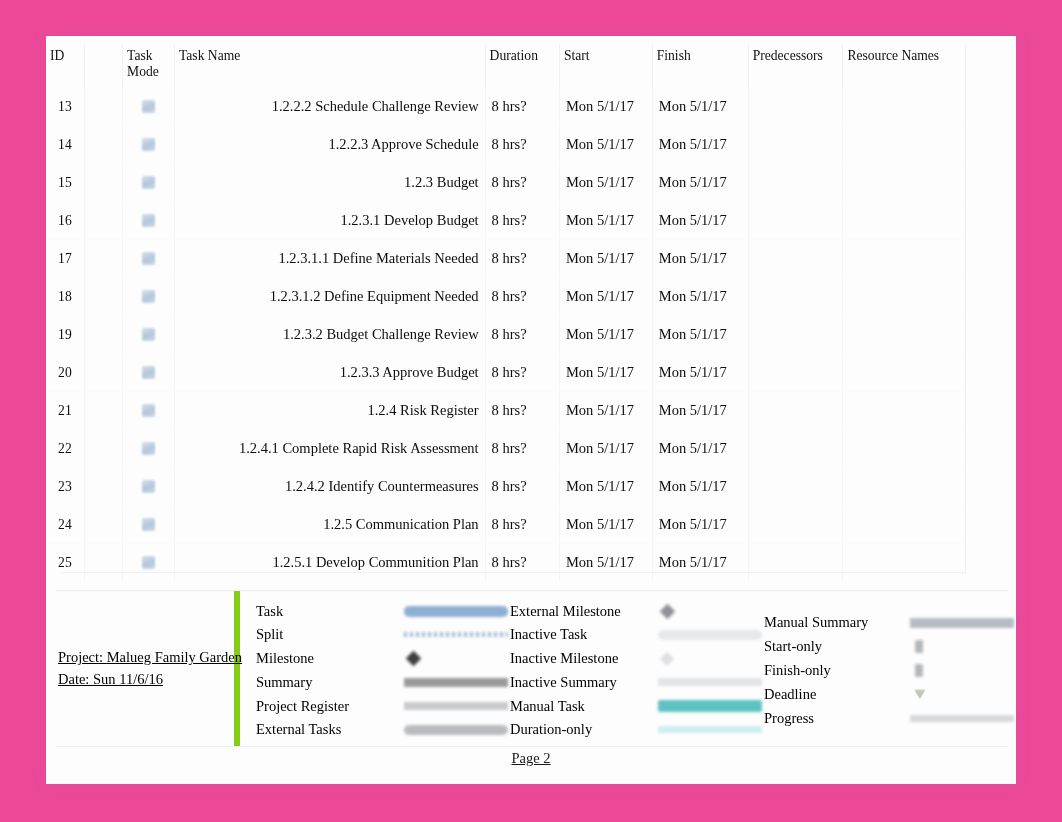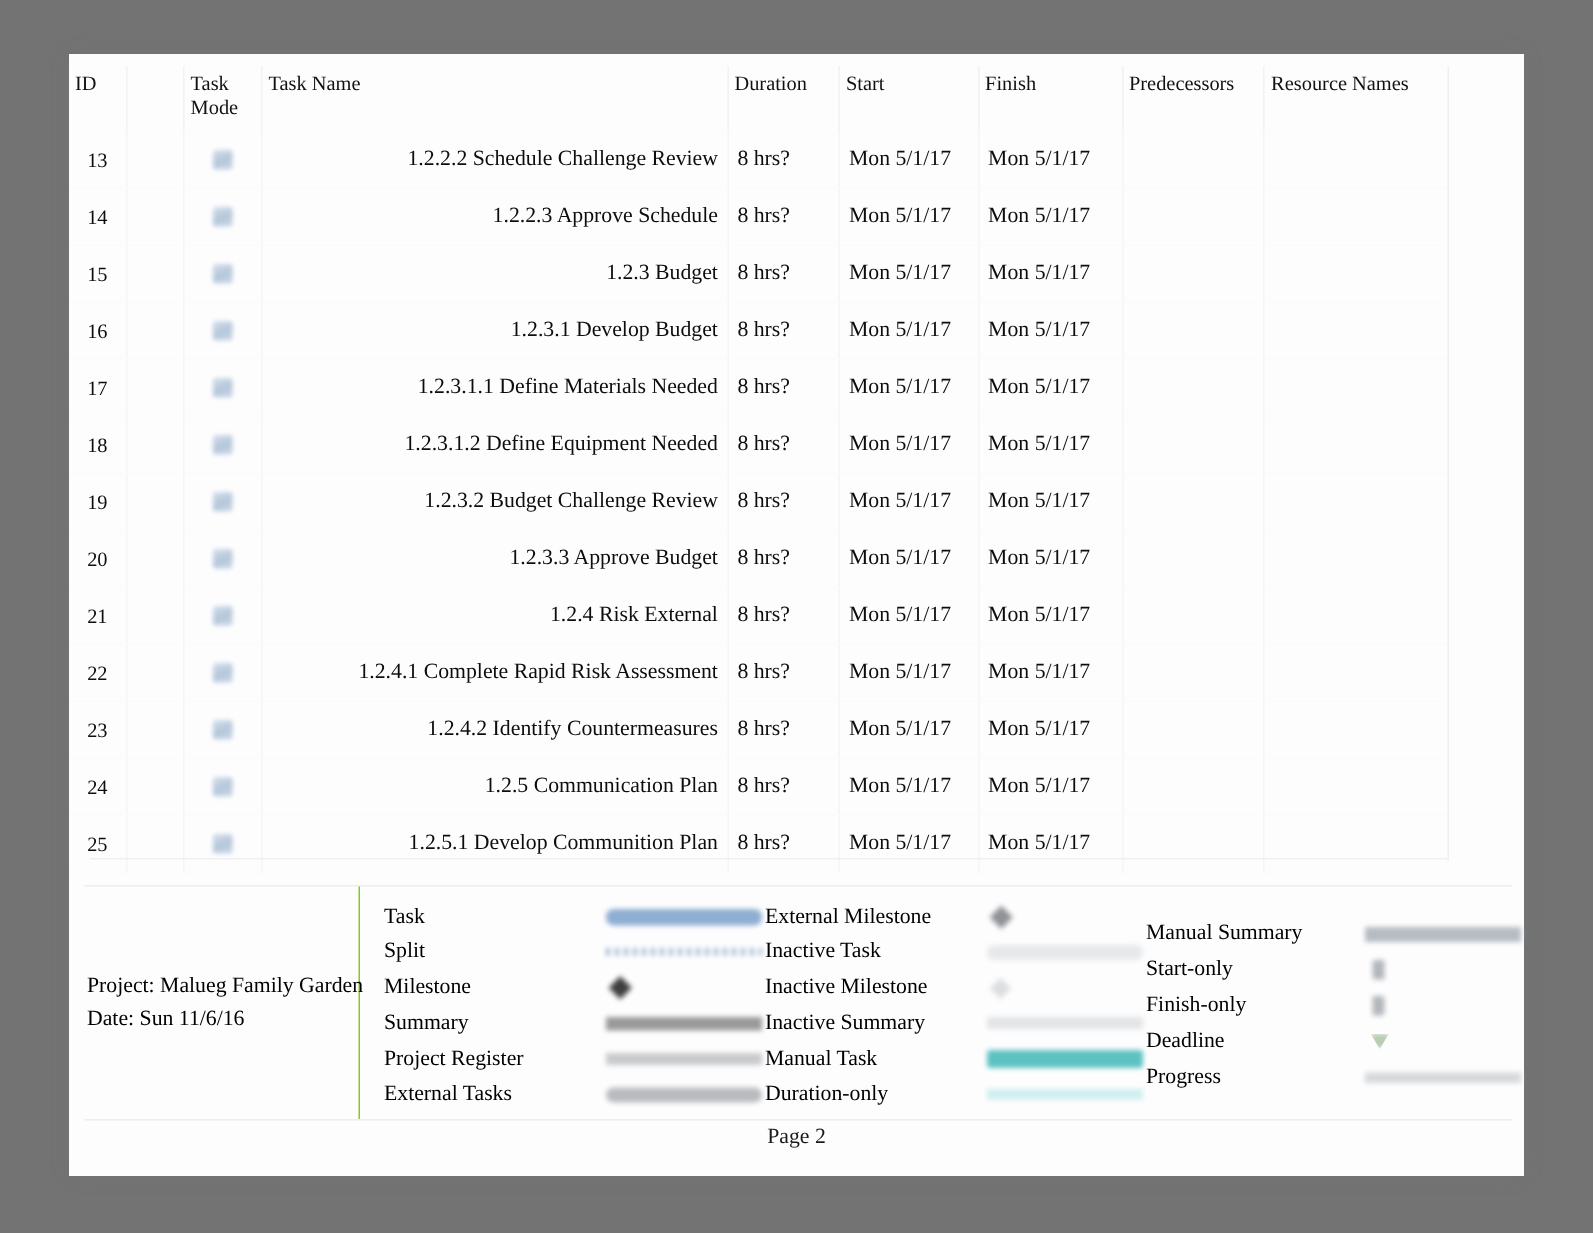--- a/index.html
+++ b/index.html
@@ -15,21 +15,21 @@
     overflow: hidden;
     position: relative;
   }
 
   
   #page {
     position: absolute;
     left: 0; top: 0;
     width: 1062px;
     height: 822px;
-    background: #737373;
+    background: #ec4899;
   }
 
   
   .sheet {
     position: absolute;
     left: 46px;
     top: 36px;
     width: 970px;
     height: 748px;
     background: #fdfdfe;
@@ -118,25 +118,26 @@
     top: 590px;
     width: 952px;
     height: 155px;
     border-top: 1px solid #eceef1;
     border-bottom: 1px solid #eceef1;
     display: flex;
     font-size: 14.5px;
   }
   .legend-project {
     width: 184px;
-    border-right: 1px solid #84cc16;
+    border-right: 6px solid #84cc16;
     display: flex;
     align-items: center;
     padding-left: 2px;
     box-sizing: border-box;
+    text-decoration: underline;
   }
   .legend-project .pline { white-space: nowrap; line-height: 1.45; }
 
   .legend-cols {
     flex: 1;
     display: flex;
     padding-left: 16px;
     box-sizing: border-box;
   }
   .legend-col {
@@ -187,20 +188,21 @@
 
   
   .page-footer {
     position: absolute;
     left: 0;
     top: 750px;
     width: 1062px;
     text-align: center;
     font-size: 14.5px;
     color: #1a1a1a;
+    text-decoration: underline;
   }
 
   
   .softtext { filter: blur(0.22px); }
 </style>
 </head>
 <body>
 
 <div id="page">
 
@@ -345,21 +347,21 @@
           <td class=""></td>
         </tr>
         <tr>
           <td class="cell-id">21</td>
           <td>
             <span class="ind-blank"></span>
           </td>
           <td>
             <span class="mode-icon"></span>
           </td>
-          <td class="cell-name">1.2.4 Risk External</td>
+          <td class="cell-name">1.2.4 Risk Register</td>
           <td class="cell-dur">8 hrs?</td>
           <td class="cell-start">Mon 5/1/17</td>
           <td class="cell-finish">Mon 5/1/17</td>
           <td class=""></td>
           <td class=""></td>
         </tr>
         <tr>
           <td class="cell-id">22</td>
           <td>
             <span class="ind-blank"></span>

